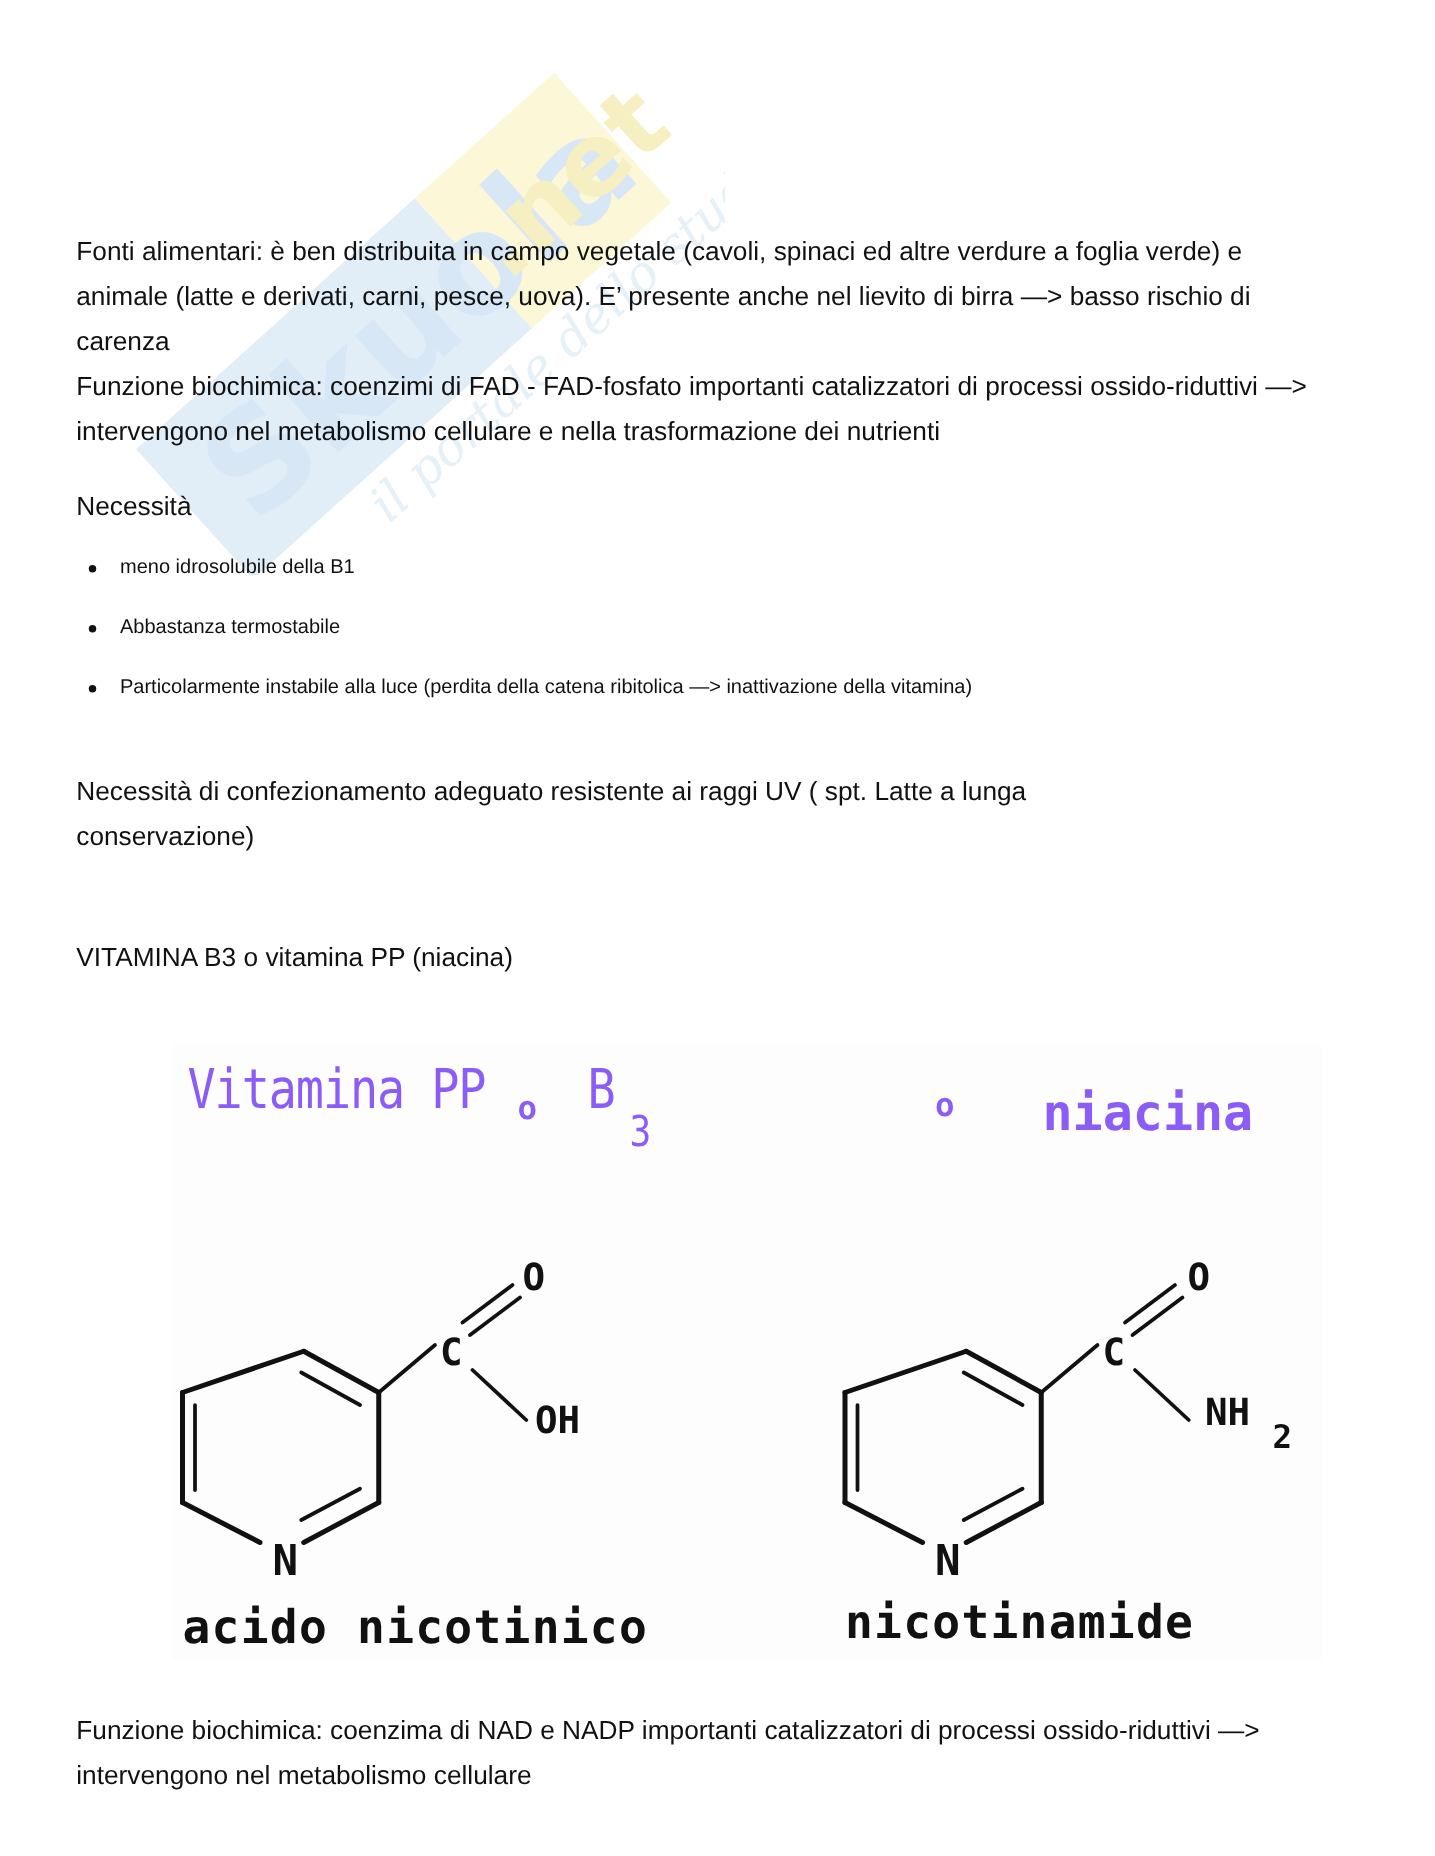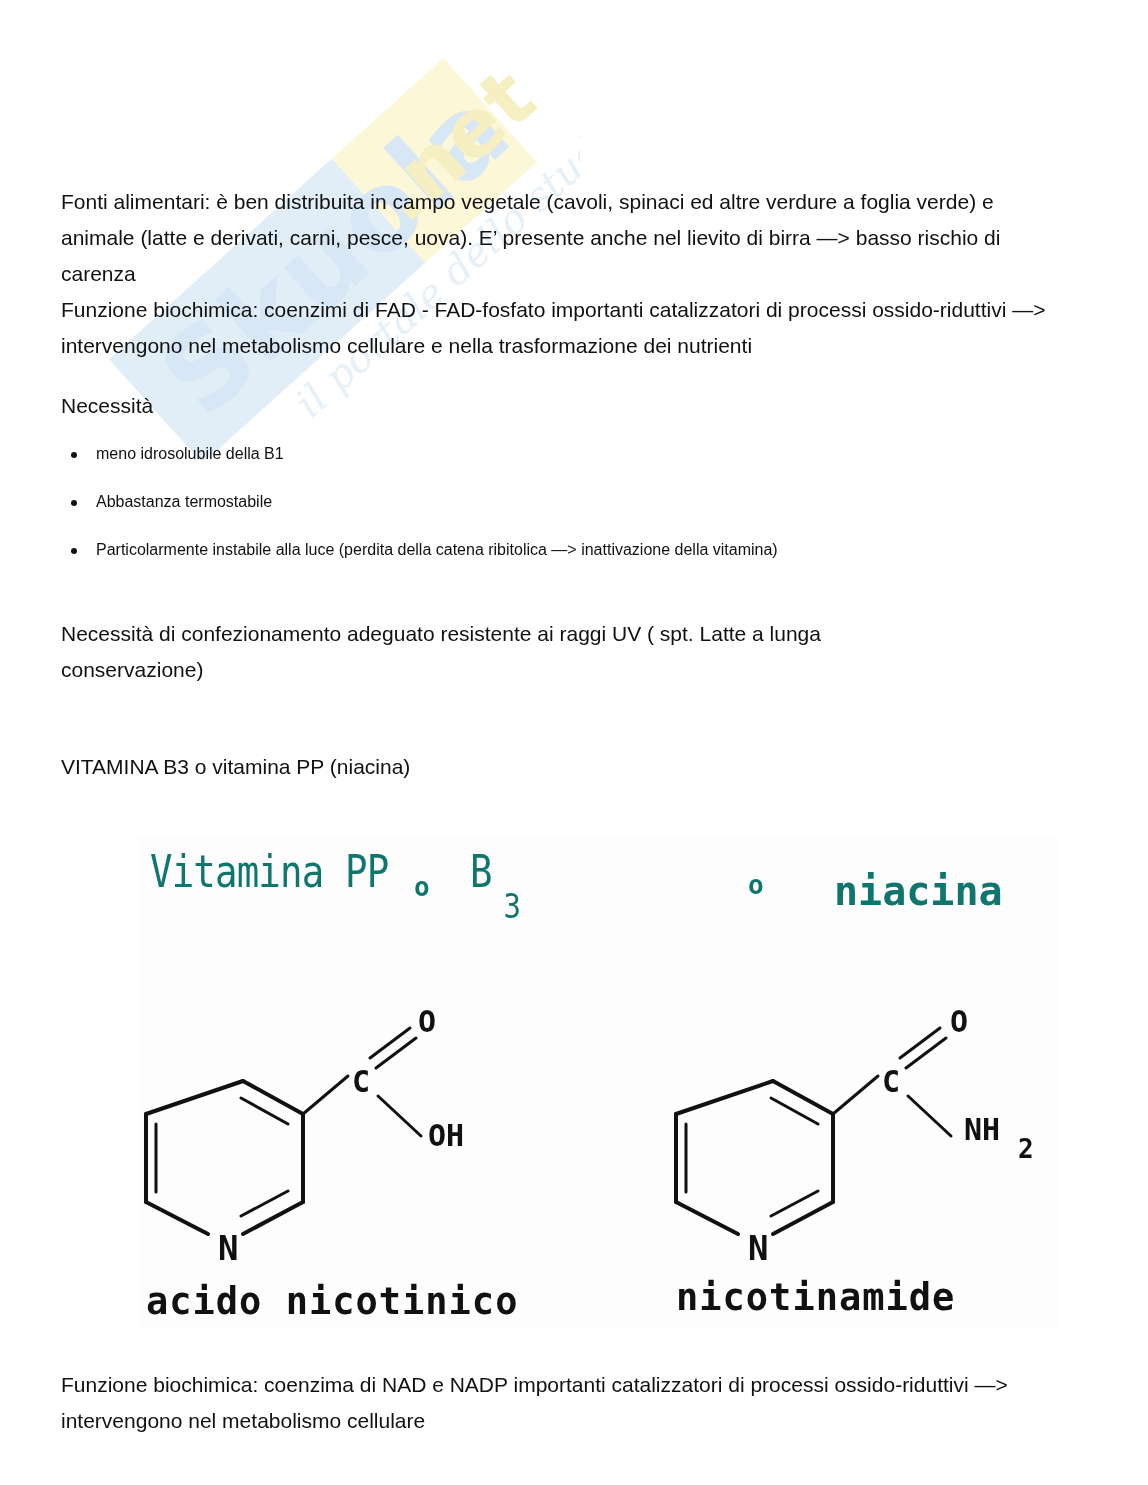--- a/index.html
+++ b/index.html
@@ -33,21 +33,21 @@
   .p4 { top: 616px; width: 900px; }
   .p5 { top: 749px; }
   .p6 { top: 1367px; width: 980px; }
 
   .figure {
     position: absolute; left: 138px; top: 836px; width: 920px; height: 492px;
     background: #fdfdfd;
   }
   .fig-title {
     position: absolute; left: 12px; top: 10px;
-    font-family: "DejaVu Sans Mono", monospace; color: #0f766e;
+    font-family: "DejaVu Sans Mono", monospace; color: #8b5cf6;
   }
   .fig-title .main { font-size: 44px; letter-spacing: -1px; transform: scaleX(0.85); transform-origin: left; display: inline-block; }
   .fig-title .sep1 { position: absolute; left: 264px; top: 26px; font-size: 26px; font-weight: bold; }
   .fig-title .b { position: absolute; left: 318px; top: 0px; font-size: 44px; transform: scaleX(0.85); display:inline-block; }
   .fig-title .sub3 { position: absolute; left: 352px; top: 40px; font-size: 34px; transform: scaleX(0.85); display:inline-block; }
   .fig-title .sep2 { position: absolute; left: 598px; top: 24px; font-size: 26px; font-weight: bold; }
   .fig-title .nia { position: absolute; left: 684px; top: 22px; font-size: 40px; font-weight: bold; white-space: nowrap; }
   .mol-label {
     position: absolute; font-family: "DejaVu Sans Mono", monospace;
     font-weight: bold; font-size: 37px; color: #111; white-space: nowrap; letter-spacing: 1px;

